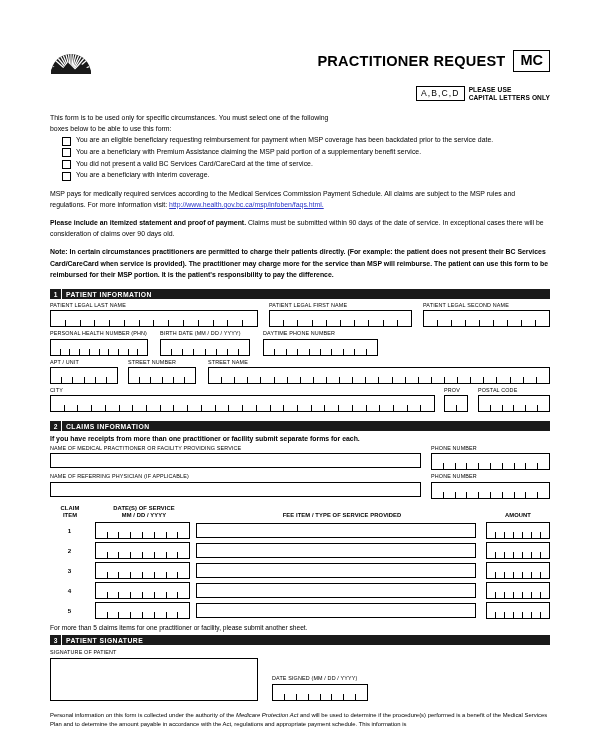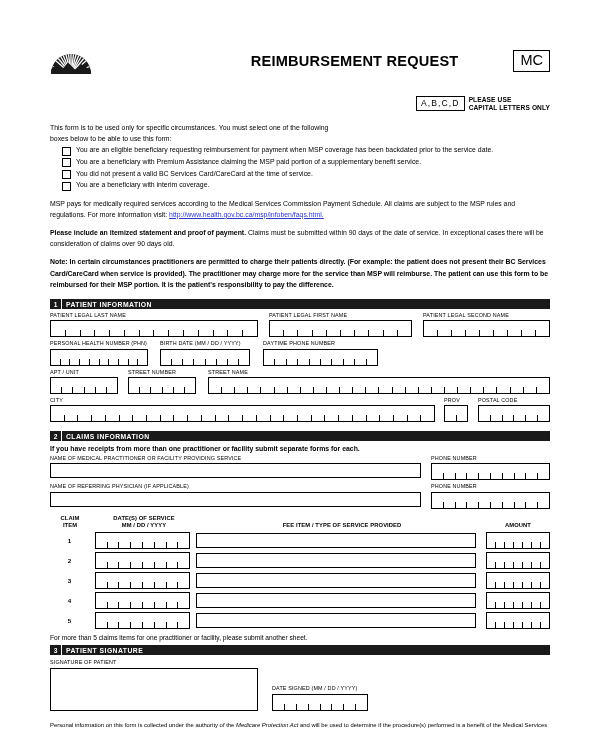--- a/index.html
+++ b/index.html
@@ -18,22 +18,22 @@
   .brand-text{display:flex;align-items:stretch;}
   .bc-name{font-family:"Liberation Serif", serif;line-height:1.0;}
   .bc-name .l1{font-size:13.5px;letter-spacing:.2px;}
   .bc-name .l2{font-size:13.5px;letter-spacing:.2px;}
   .brand-div{width:1px;background:#555;margin:0 8px;}
   .hins{font-family:"Liberation Serif", serif;font-size:11.5px;line-height:1.22;}
 
   .header-right{text-align:right;padding-top:4px;}
   .title-row{display:flex;align-items:center;justify-content:flex-end;}
   .form-title{font-size:14.6px;font-weight:bold;letter-spacing:.2px;margin-right:8px;}
-  .mc-box{border:1.6px solid #000;font-size:14.5px;font-weight:normal;padding:2px 6px 3px;line-height:1;margin-left:47px;}
-  .abcd-row{display:flex;align-items:center;justify-content:flex-end;margin-top:24px;}
+  .mc-box{border:1.6px solid #000;font-size:14.5px;font-weight:bold;padding:2px 6px 3px;line-height:1;}
+  .abcd-row{display:flex;align-items:center;justify-content:flex-end;margin-top:14px;}
   .abcd-box{border:1px solid #000;font-size:8.6px;padding:2px 4px;letter-spacing:1.1px;line-height:1.1;}
   .please-use{font-size:6.6px;font-weight:bold;line-height:1.22;margin-left:4px;text-align:left;letter-spacing:.1px;}
 
   
   .intro{margin-top:10px;font-size:6.9px;line-height:1.62;}
   .cb-list{margin-top:2px;}
   .cb-item{display:flex;align-items:flex-start;margin:2.2px 0 2.2px 12px;}
   .cb{width:7px;height:7px;border:1px solid #000;flex:none;margin-right:5px;margin-top:.5px;}
   .cb-label{font-size:6.9px;line-height:1.2;}
 
@@ -107,21 +107,21 @@
             </g>
             <path d="M0,60 L0,47 L13,38 L24,47 L36,33 L50,47 L62,36 L84,50 L84,60 Z" fill="#1a1a1a"></path>
             <path d="M0,60 L0,50 L12,42 L23,50 L35,37 L49,50 L61,40 L84,53 L84,60 Z" fill="#1a1a1a"></path>
           </g>
         </svg>
       </span>
     </div>
 
     <div class="header-right">
       <div class="title-row">
-        <div class="form-title">REIMBURSEMENT REQUEST</div>
+        <div class="form-title">PRACTITIONER REQUEST</div>
         <div class="mc-box">MC</div>
       </div>
       <div class="abcd-row">
         <div class="abcd-box">A,B,C,D</div>
         <div class="please-use">
           <div>PLEASE USE</div>
           <div>CAPITAL LETTERS ONLY</div>
         </div>
       </div>
     </div>

